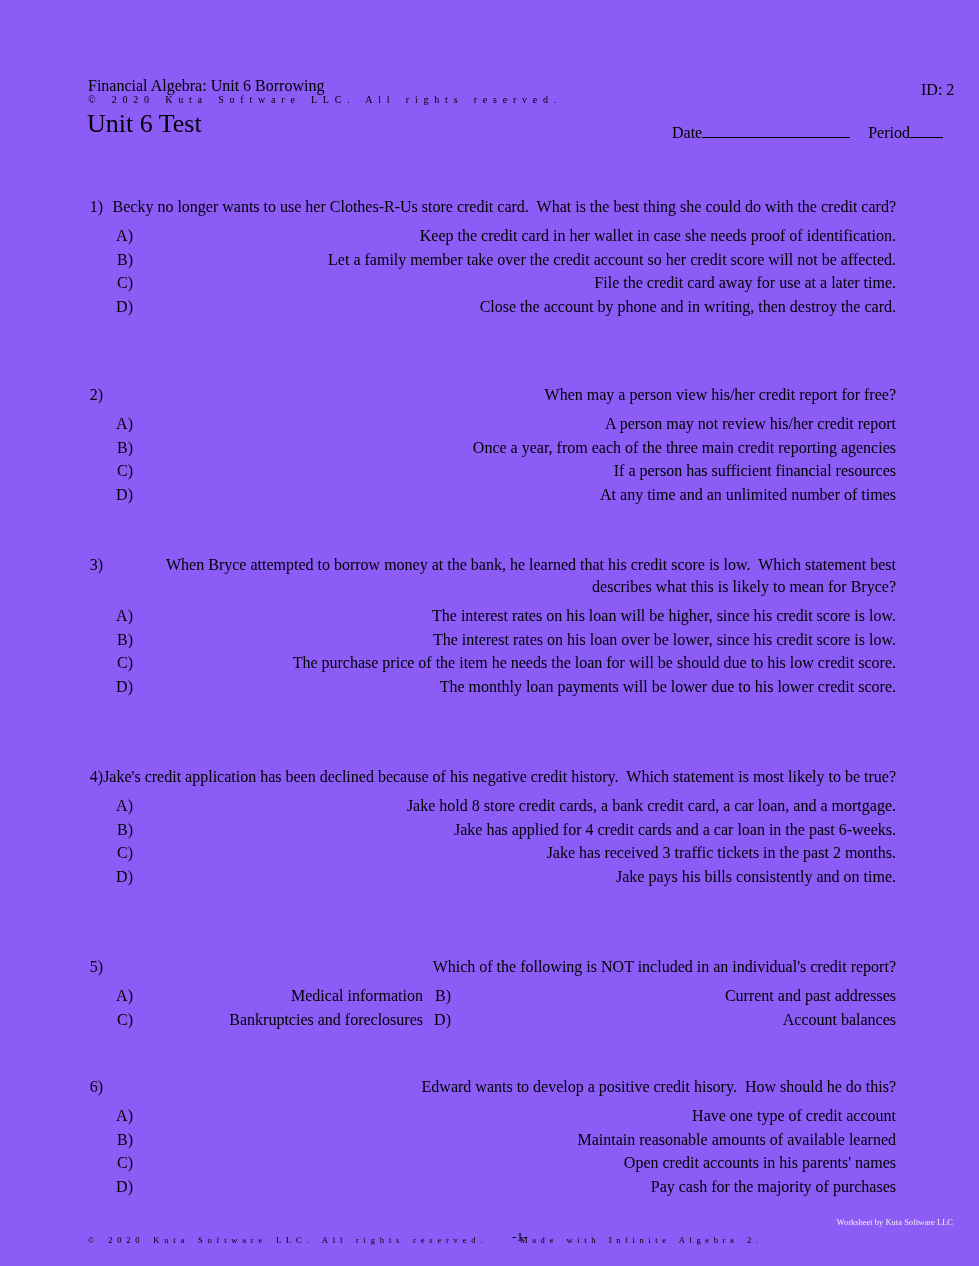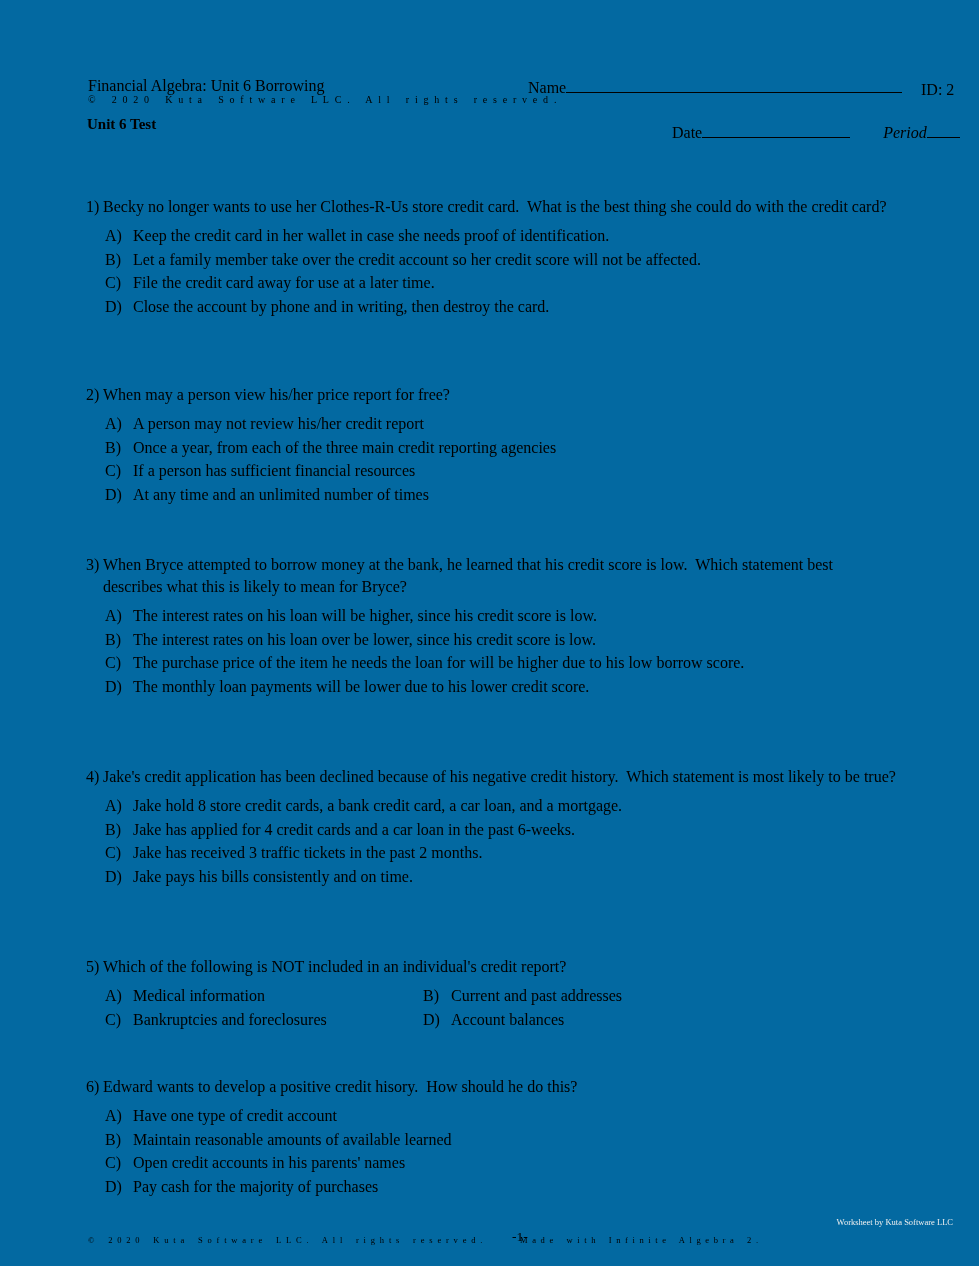--- a/index.html
+++ b/index.html
@@ -1,24 +1,25 @@
 <!DOCTYPE html>
 <html><head>
 <meta charset="utf-8">
 <style>
   * { margin: 0; padding: 0; box-sizing: border-box; }
   html, body { background: #ffffff; }
   .page {
     position: relative;
     width: 979px;
     height: 1266px;
-    background: #0369a1;
+    background: #8b5cf6;
     font-family: "Liberation Serif", serif;
     color: #000000;
     overflow: hidden;
+    text-align: right;
   }
 
   
   .course-title {
     position: absolute; left: 88px; top: 76px;
     font-size: 16px; line-height: 20px;
   }
   .name-row {
     position: absolute; left: 528px; top: 76px;
     font-size: 16px; line-height: 20px; white-space: nowrap;
@@ -27,27 +28,27 @@
     position: absolute; left: 921px; top: 80px;
     font-size: 16px; line-height: 20px;
   }
   .header-copyright {
     position: absolute; left: 88px; top: 94px;
     font-size: 10px; letter-spacing: 5.8px; word-spacing: 2px;
     white-space: nowrap;
   }
   .doc-title {
     position: absolute; left: 87px; top: 112px;
-    font-size: 15px; line-height: 24px; font-weight: bold;
+    font-size: 26px; line-height: 24px; font-weight: normal;
   }
   .date-row {
     position: absolute; left: 672px; top: 121px;
     font-size: 16px; line-height: 20px; white-space: nowrap;
   }
-  .period-label { margin-left: 33px; font-style: italic; }
+  .period-label { margin-left: 18px; }
   .blank {
     display: inline-block;
     border-bottom: 1px solid #000;
     height: 17px;
     vertical-align: baseline;
   }
   .blank-name   { width: 336px; }
   .blank-date   { width: 148px; }
   .blank-period { width: 33px; }
   .instructions {
@@ -97,23 +98,20 @@
     font-size: 8.5px; color: #f0f0f0; white-space: nowrap;
   }
 </style>
 </head>
 <body>
 
 <div class="page">
 
   <div class="course-title">Financial Algebra: Unit 6 Borrowing</div>
 
-  <div class="name-row">
-    <span>Name</span><span class="blank blank-name"></span>
-  </div>
 
   <div class="id-label">ID: 2</div>
 
   <div class="header-copyright">© 2020 Kuta Software LLC.  All rights reserved.</div>
 
   <h1 class="doc-title">Unit 6 Test</h1>
 
   <div class="date-row">
     <span>Date</span><span class="blank blank-date"></span><span class="period-label">Period</span><span class="blank blank-period"></span>
   </div>
@@ -140,21 +138,21 @@
       <div class="option">
         <span class="opt-letter">D)</span>
         <span class="opt-text">Close the account by phone and in writing, then destroy the card.</span>
       </div>
     </div>
   </section>
 
   <section class="question q2">
     <div class="q-head">
       <span class="q-num">2)</span>
-      <span class="q-text">When may a person view his/her price report for free?</span>
+      <span class="q-text">When may a person view his/her credit report for free?</span>
     </div>
     <div class="options">
       <div class="option">
         <span class="opt-letter">A)</span>
         <span class="opt-text">A person may not review his/her credit report</span>
       </div>
       <div class="option">
         <span class="opt-letter">B)</span>
         <span class="opt-text">Once a year, from each of the three main credit reporting agencies</span>
       </div>
@@ -178,21 +176,21 @@
       <div class="option">
         <span class="opt-letter">A)</span>
         <span class="opt-text">The interest rates on his loan will be higher, since his credit score is low.</span>
       </div>
       <div class="option">
         <span class="opt-letter">B)</span>
         <span class="opt-text">The interest rates on his loan over be lower, since his credit score is low.</span>
       </div>
       <div class="option">
         <span class="opt-letter">C)</span>
-        <span class="opt-text">The purchase price of the item he needs the loan for will be higher due to his low borrow score.</span>
+        <span class="opt-text">The purchase price of the item he needs the loan for will be should due to his low credit score.</span>
       </div>
       <div class="option">
         <span class="opt-letter">D)</span>
         <span class="opt-text">The monthly loan payments will be lower due to his lower credit score.</span>
       </div>
     </div>
   </section>
 
   <section class="question q4">
     <div class="q-head">

